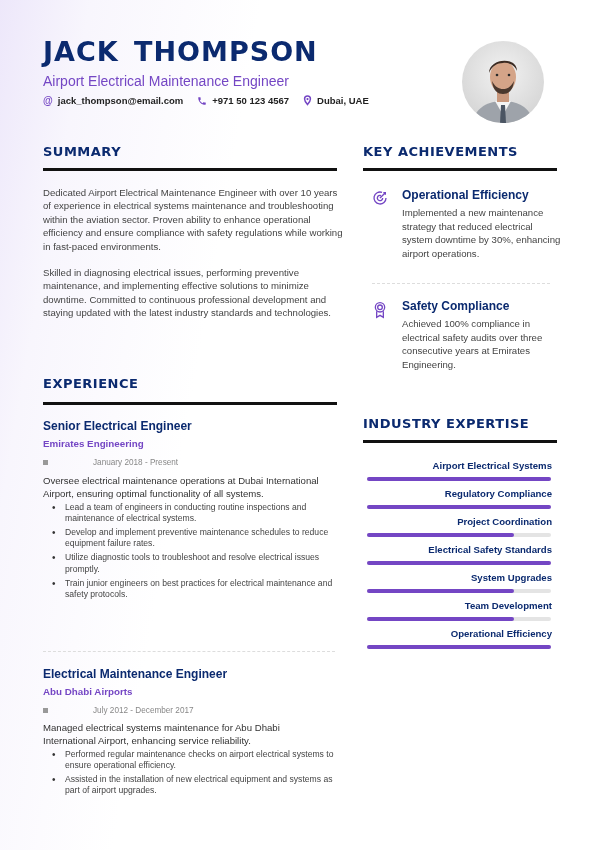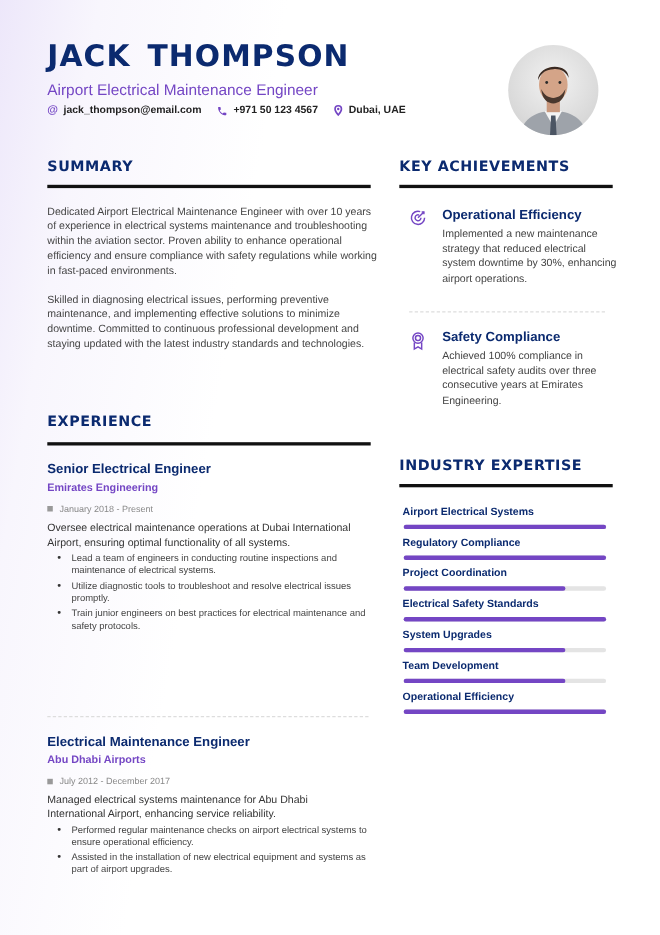--- a/index.html
+++ b/index.html
@@ -52,30 +52,30 @@
   
   .ach { position: absolute; left: 372px; width: 190px; }
   .ach-icon { position: absolute; left: 0; top: 2px; width: 16px; height: 16px; color: #7446c4; }
   .ach-title { position: absolute; left: 30px; top: 0; font-size: 12px; font-weight: bold; color: #0b2a6f; white-space: nowrap; }
   .ach-desc { position: absolute; left: 30px; top: 18px; width: 160px; font-size: 9.6px; line-height: 13.6px; color: #444; }
   .dotted { position: absolute; border-top: 1px dashed #ddd; height: 0; }
 
   
   .job-title { position: absolute; left: 43px; font-size: 12px; font-weight: bold; color: #0b2a6f; }
   .job-company { position: absolute; left: 43px; font-size: 9.8px; font-weight: bold; color: #7446c4; }
-  .job-date { position: absolute; left: 43px; font-size: 8.2px; color: #888; display: flex; align-items: center; }
+  .job-date { position: absolute; left: 43px; font-size: 8.2px; color: #888; display: flex; align-items: center; gap: 39px; }
   .job-date .cal { display: inline-block; width: 5px; height: 5px; background: #999; margin-right: 6px; }
   .job-desc { position: absolute; left: 43px; width: 295px; font-size: 9.6px; line-height: 13.4px; color: #333; }
   .bullets { position: absolute; left: 50px; width: 285px; list-style: none; }
   .bullets li { position: relative; padding-left: 15px; font-size: 8.6px; line-height: 11.2px; color: #444; margin-bottom: 2.8px; }
   .bullets li::before { content: "•"; position: absolute; left: 2px; top: 0; font-size: 10px; color: #333; }
 
   
   .skill { position: absolute; left: 366px; width: 186px; }
-  .skill-label { font-size: 9.6px; font-weight: bold; color: #0b2a6f; height: 14px; }
+  .skill-label { font-size: 9.6px; font-weight: bold; color: #0b2a6f; height: 14px; text-align: right; }
   .skill-track { position: relative; margin-left: 1px; margin-top: 3px; width: 184px; height: 4px; border-radius: 2px; background: #e4e4e4; }
   .skill-fill { position: absolute; left: 0; top: 0; height: 4px; border-radius: 2px; background: #7446c4; }
 </style>
 </head>
 <body>
 
 <div class="bg-glow"></div>
 
 <div class="page">
 
@@ -167,20 +167,21 @@
 
   <div class="job-title" style="top:419px;">Senior Electrical Engineer</div>
   <div class="job-company" style="top:438px;">Emirates Engineering</div>
   <div class="job-date" style="top:458px;">
     <span class="cal"></span>
     <span>January 2018 - Present</span>
   </div>
   <div class="job-desc" style="top:474px;">Oversee electrical maintenance operations at Dubai International Airport, ensuring optimal functionality of all systems.</div>
   <ul class="bullets" style="top:502px;">
     <li>Lead a team of engineers in conducting routine inspections and maintenance of electrical systems.</li>
+    <li>Develop and implement preventive maintenance schedules to reduce equipment failure rates.</li>
     <li>Utilize diagnostic tools to troubleshoot and resolve electrical issues promptly.</li>
     <li>Train junior engineers on best practices for electrical maintenance and safety protocols.</li>
   </ul>
 
   <div class="dotted" style="left:43px; top:651px; width:292px;"></div>
 
   <div class="job-title" style="top:667px;">Electrical Maintenance Engineer</div>
   <div class="job-company" style="top:686px;">Abu Dhabi Airports</div>
   <div class="job-date" style="top:706px;">
     <span class="cal"></span>

